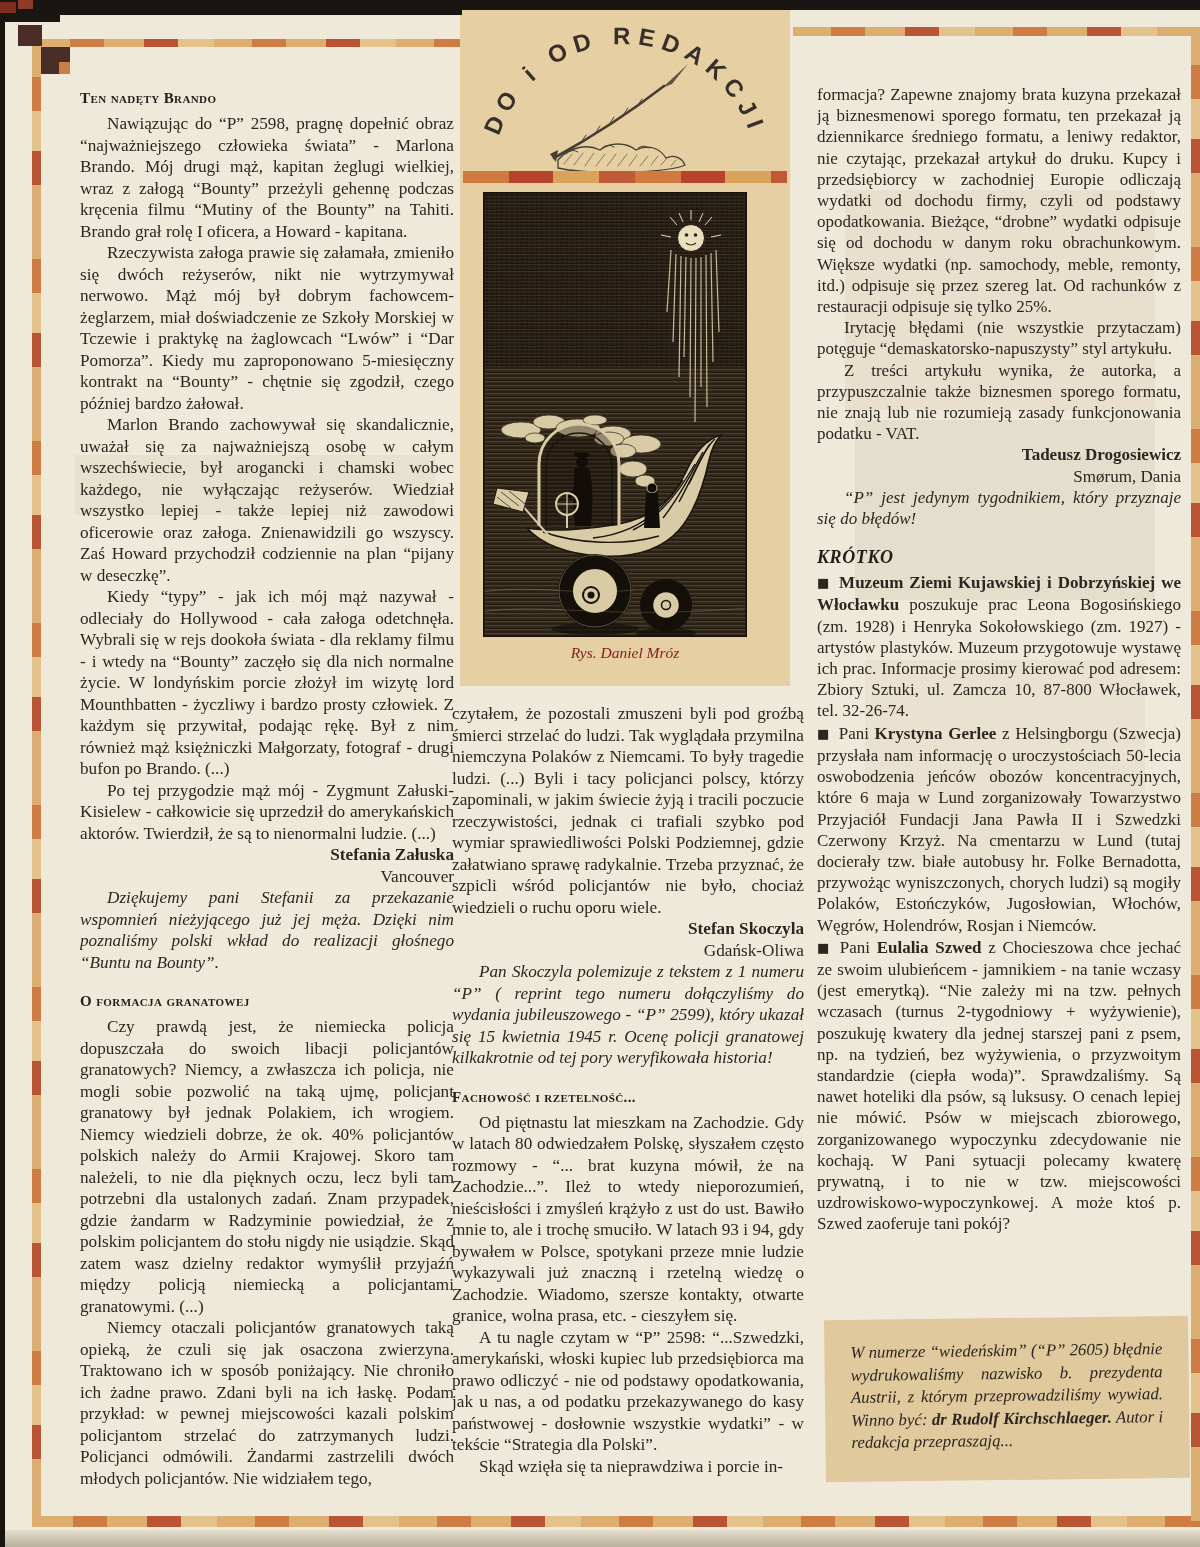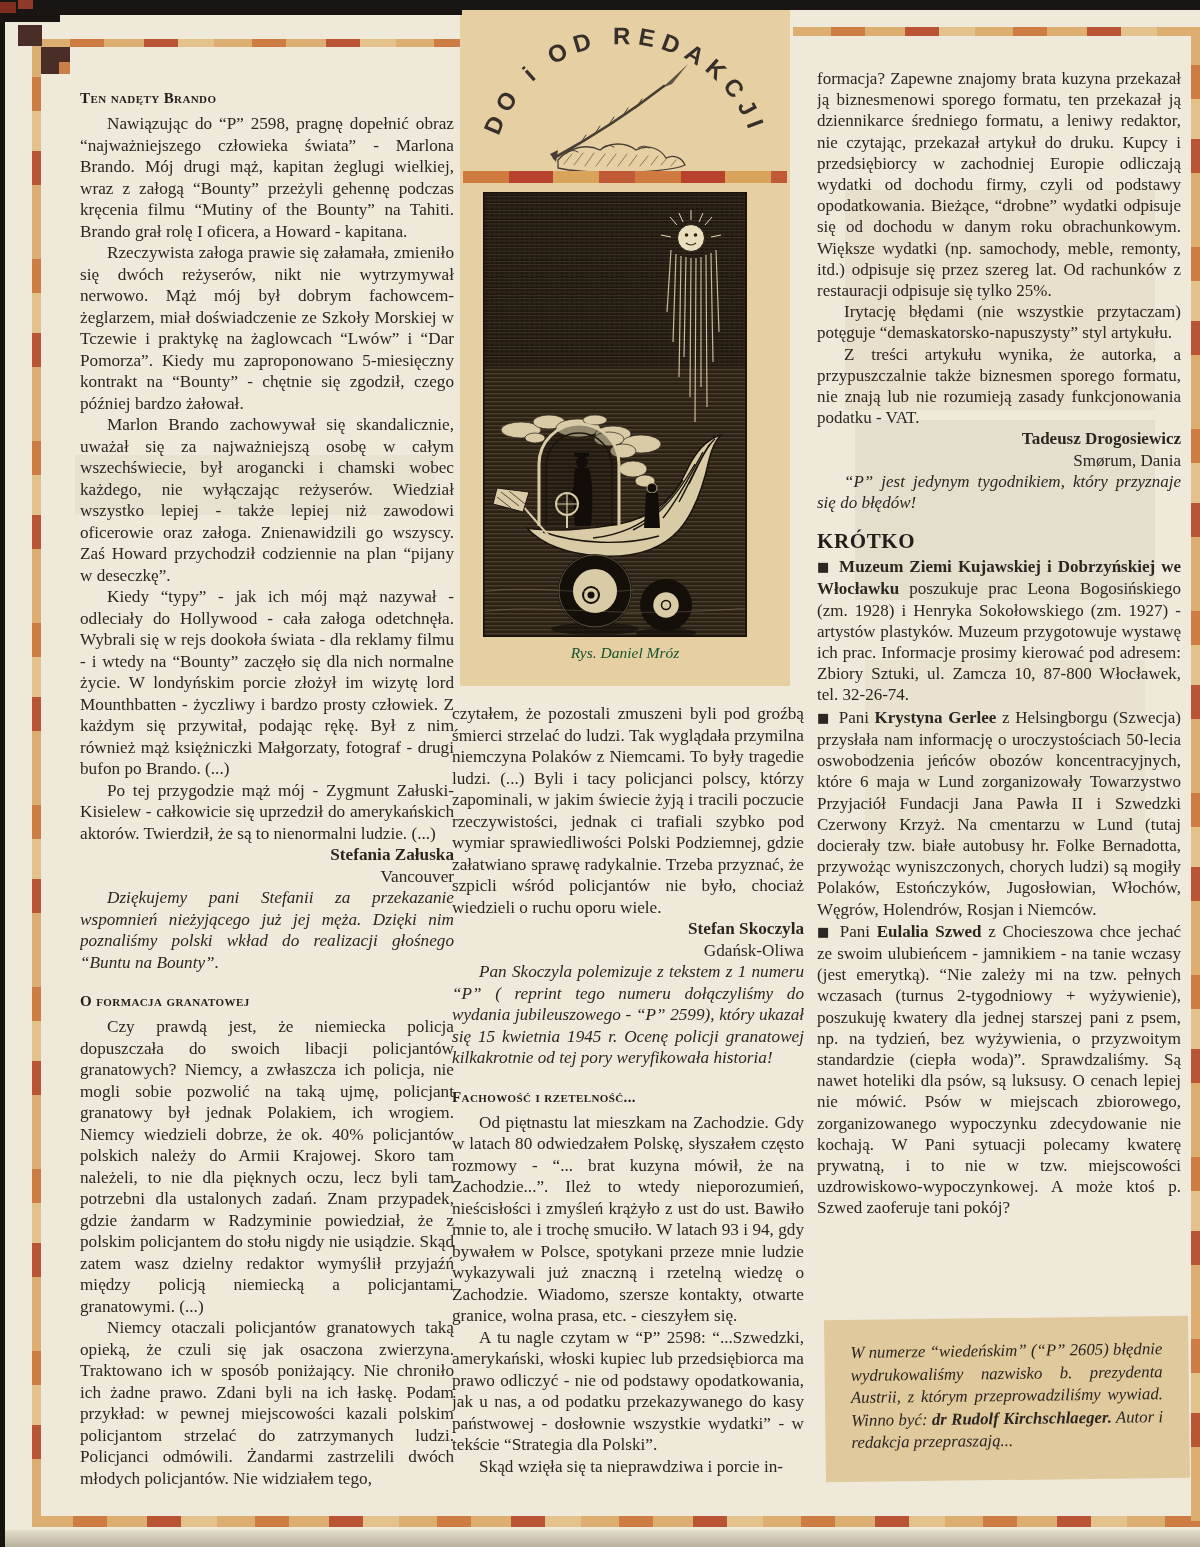--- a/index.html
+++ b/index.html
@@ -39,29 +39,29 @@
   .col{position:absolute;color:#2b2620;font-size:17.2px;line-height:21.5px;text-align:justify;overflow:hidden;}
   .col-right{font-size:17px;line-height:21.2px;}
   .col p{margin:0;text-indent:27px;}
   .col p.noindent{text-indent:0;}
   .headline{
     font-weight:bold;font-variant:small-caps;letter-spacing:0.4px;
     font-size:15px;line-height:24px;color:#221d18;text-indent:0;text-align:left;
     margin:0 0 3px 0;
   }
   .headline.later{margin-top:16px;}
-  .headline.allcaps{font-variant:normal;font-size:21px;letter-spacing:0.6px;}
+  .headline.allcaps{font-variant:normal;font-size:18px;letter-spacing:0.6px;font-style:italic;}
   .sig{font-weight:bold;text-align:right;text-indent:0;margin-top:1px;}
   .sigplace{text-align:right;text-indent:0;}
   .reply{font-style:italic;}
   .bullet-p{text-indent:0 !important;margin-top:1px !important;}
   .bullet-marker{font-family:"DejaVu Sans",sans-serif;font-size:13px;margin-right:8px;position:relative;top:-1px;}
   .caption{
     position:absolute;left:455px;top:644px;width:330px;text-align:center;
-    font-style:italic;font-size:15.5px;color:#14532d;
+    font-style:italic;font-size:15.5px;color:#7f1d1d;
   }
   
   .ghost{position:absolute;pointer-events:none;}
   .g1{left:840px;top:190px;width:310px;height:220px;background:rgba(160,100,60,0.07);}
   .g2{left:850px;top:420px;width:300px;height:180px;background:rgba(125,135,95,0.10);}
   .g3{left:70px;top:455px;width:360px;height:60px;background:rgba(130,140,100,0.07);}
   .g4{left:860px;top:660px;width:280px;height:200px;background:rgba(150,120,80,0.06);}
 </style>
 </head>
 <body>
@@ -229,21 +229,21 @@
     <p class="noindent">czytałem, że pozostali zmuszeni byli pod groźbą śmierci strzelać do ludzi. Tak wyglądała przymilna niemczyna Polaków z Niemcami. To były tragedie ludzi. (...) Byli i tacy policjanci polscy, którzy zapominali, w jakim świecie żyją i tracili poczucie rzeczywistości, jednak ci trafiali szybko pod wymiar sprawiedliwości Polski Podziemnej, gdzie załatwiano sprawę radykalnie. Trzeba przyznać, że szpicli wśród policjantów nie było, chociaż wiedzieli o ruchu oporu wiele.</p>
     <p class="sig">Stefan Skoczyla</p>
     <p class="sigplace">Gdańsk-Oliwa</p>
     <p class="reply">Pan Skoczyla polemizuje z tekstem z 1 numeru “P” ( reprint tego numeru dołączyliśmy do wydania jubileuszowego - “P” 2599), który ukazał się 15 kwietnia 1945 r. Ocenę policji granatowej kilkakrotnie od tej pory weryfikowała historia!</p>
     <div class="headline later">Fachowość i rzetelność...</div>
     <p>Od piętnastu lat mieszkam na Zachodzie. Gdy w latach 80 odwiedzałem Polskę, słyszałem często rozmowy - “... brat kuzyna mówił, że na Zachodzie...”. Ileż to wtedy nieporozumień, nieścisłości i zmyśleń krążyło z ust do ust. Bawiło mnie to, ale i trochę smuciło. W latach 93 i 94, gdy bywałem w Polsce, spotykani przeze mnie ludzie wykazywali już znaczną i rzetelną wiedzę o Zachodzie. Wiadomo, szersze kontakty, otwarte granice, wolna prasa, etc. - cieszyłem się.</p>
     <p>A tu nagle czytam w “P” 2598: “...Szwedzki, amerykański, włoski kupiec lub przedsiębiorca ma prawo odliczyć - nie od podstawy opodatkowania, jak u nas, a od podatku przekazywanego do kasy państwowej - dosłownie wszystkie wydatki” - w tekście “Strategia dla Polski”.</p>
     <p>Skąd wzięła się ta nieprawdziwa i porcie in-</p>
   </div>
 
-  <div class="col col-right" style="left:812px;top:68px;width:364px;height:1238px;">
+  <div class="col col-right" style="left:812px;top:84px;width:364px;height:1238px;">
     <p class="noindent">formacja? Zapewne znajomy brata kuzyna przekazał ją biznesmenowi sporego formatu, ten przekazał ją dziennikarce średniego formatu, a leniwy redaktor, nie czytając, przekazał artykuł do druku. Kupcy i przedsiębiorcy w zachodniej Europie odliczają wydatki od dochodu firmy, czyli od podstawy opodatkowania. Bieżące, “drobne” wydatki odpisuje się od dochodu w danym roku obrachunkowym. Większe wydatki (np. samochody, meble, remonty, itd.) odpisuje się przez szereg lat. Od rachunków z restauracji odpisuje się tylko 25%.</p>
     <p>Irytację błędami (nie wszystkie przytaczam) potęguje “demaskatorsko-napuszysty” styl artykułu.</p>
     <p>Z treści artykułu wynika, że autorka, a przypuszczalnie także biznesmen sporego formatu, nie znają lub nie rozumieją zasady funkcjonowania podatku - VAT.</p>
     <p class="sig">Tadeusz Drogosiewicz</p>
     <p class="sigplace">Smørum, Dania</p>
     <p class="reply">“P” jest jedynym tygodnikiem, który przyznaje się do błędów!</p>
     <div class="headline later allcaps">KRÓTKO</div>
     <p class="bullet-p"><span class="bullet-marker">■</span><span></span><b>Muzeum Ziemi Kujawskiej i Dobrzyńskiej we Włocławku</b><span> poszukuje prac Leona Bogosińskiego (zm. 1928) i Henryka Sokołowskiego (zm. 1927) - artystów plastyków. Muzeum przygotowuje wystawę ich prac. Informacje prosimy kierować pod adresem: Zbiory Sztuki, ul. Zamcza 10, 87-800 Włocławek, tel. 32-26-74.</span></p>
     <p class="bullet-p"><span class="bullet-marker">■</span><span>Pani </span><b>Krystyna Gerlee</b><span> z Helsingborgu (Szwecja) przysłała nam informację o uroczystościach 50-lecia oswobodzenia jeńców obozów koncentracyjnych, które 6 maja w Lund zorganizowały Towarzystwo Przyjaciół Fundacji Jana Pawła II i Szwedzki Czerwony Krzyż. Na cmentarzu w Lund (tutaj docierały tzw. białe autobusy hr. Folke Bernadotta, przywożąc wyniszczonych, chorych ludzi) są mogiły Polaków, Estończyków, Jugosłowian, Włochów, Węgrów, Holendrów, Rosjan i Niemców.</span></p>
     <p class="bullet-p"><span class="bullet-marker">■</span><span>Pani </span><b>Eulalia Szwed</b><span> z Chocieszowa chce jechać ze swoim ulubieńcem - jamnikiem - na tanie wczasy (jest emerytką). “Nie zależy mi na tzw. pełnych wczasach (turnus 2-tygodniowy + wyżywienie), poszukuję kwatery dla jednej starszej pani z psem, np. na tydzień, bez wyżywienia, o przyzwoitym standardzie (ciepła woda)”. Sprawdzaliśmy. Są nawet hoteliki dla psów, są luksusy. O cenach lepiej nie mówić. Psów w miejscach zbiorowego, zorganizowanego wypoczynku zdecydowanie nie kochają. W Pani sytuacji polecamy kwaterę prywatną, i to nie w tzw. miejscowości uzdrowiskowo-wypoczynkowej. A może ktoś p. Szwed zaoferuje tani pokój?</span></p>

